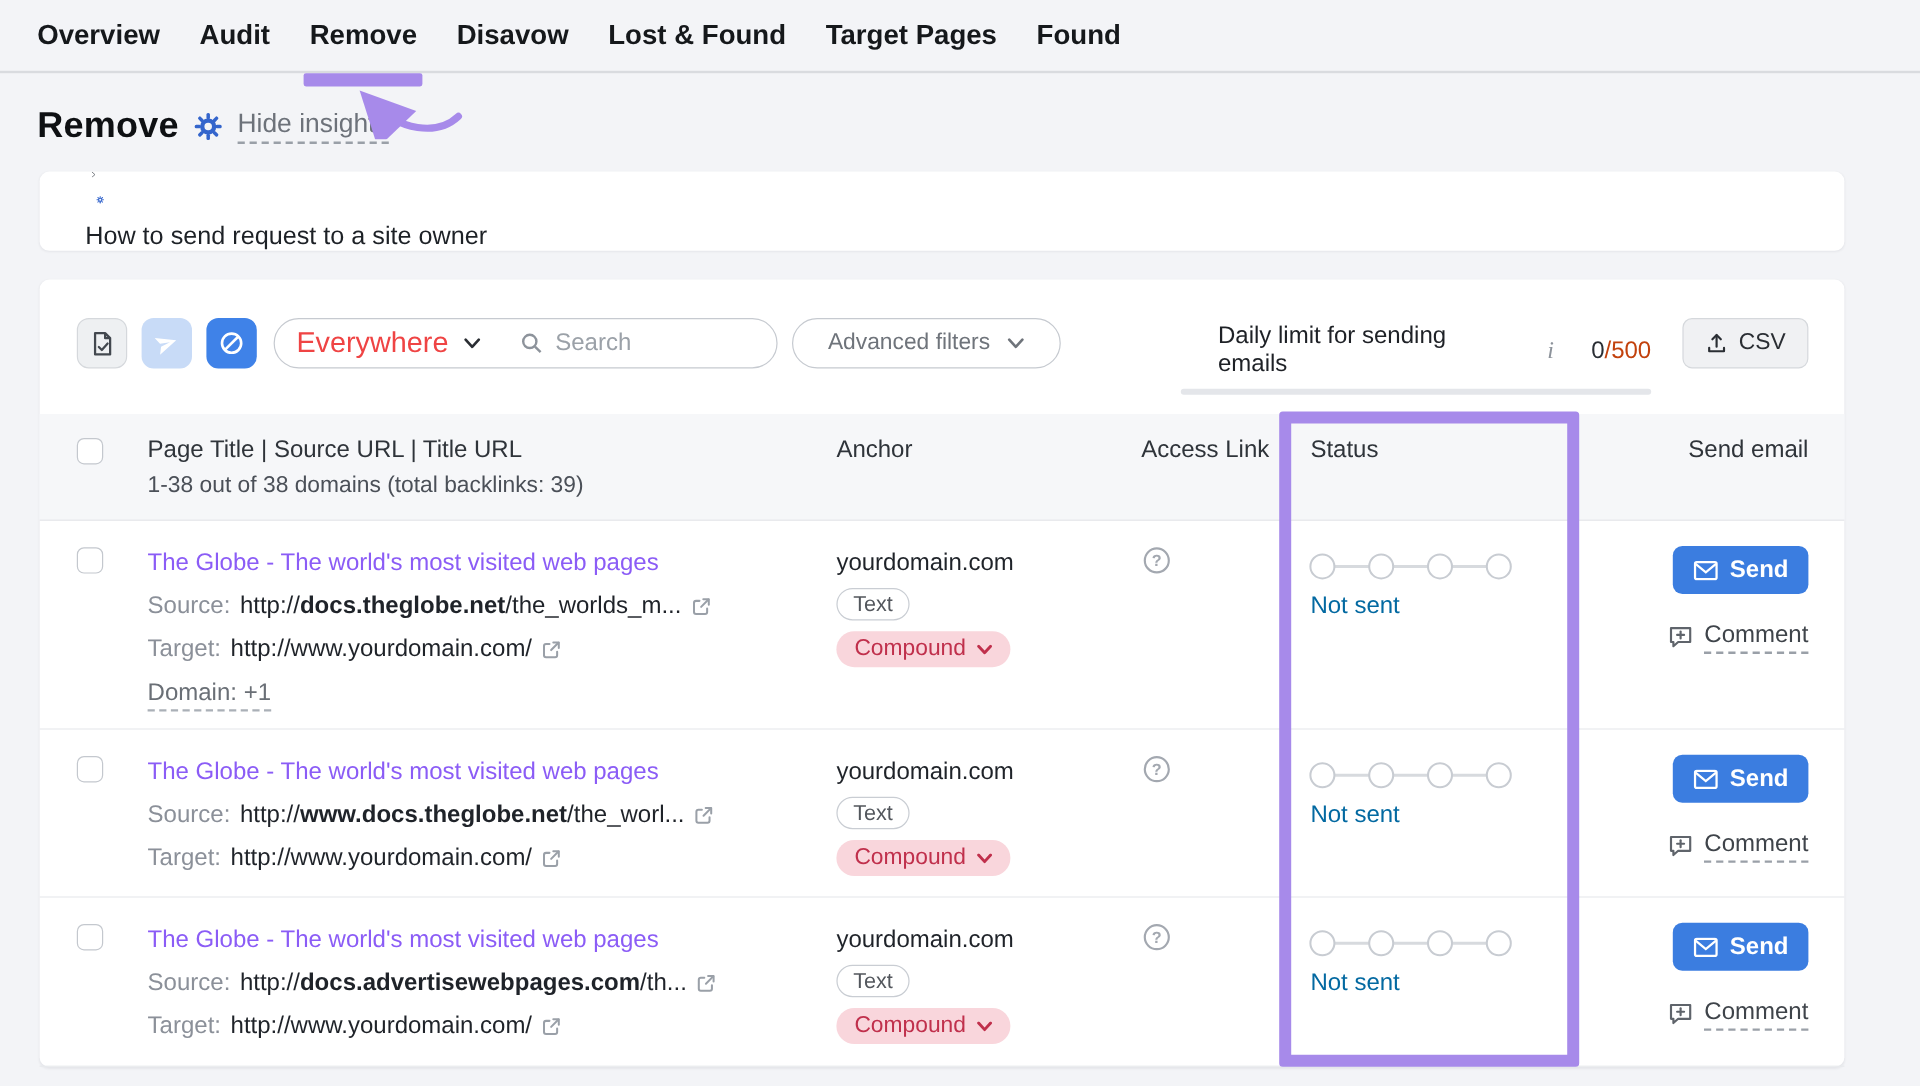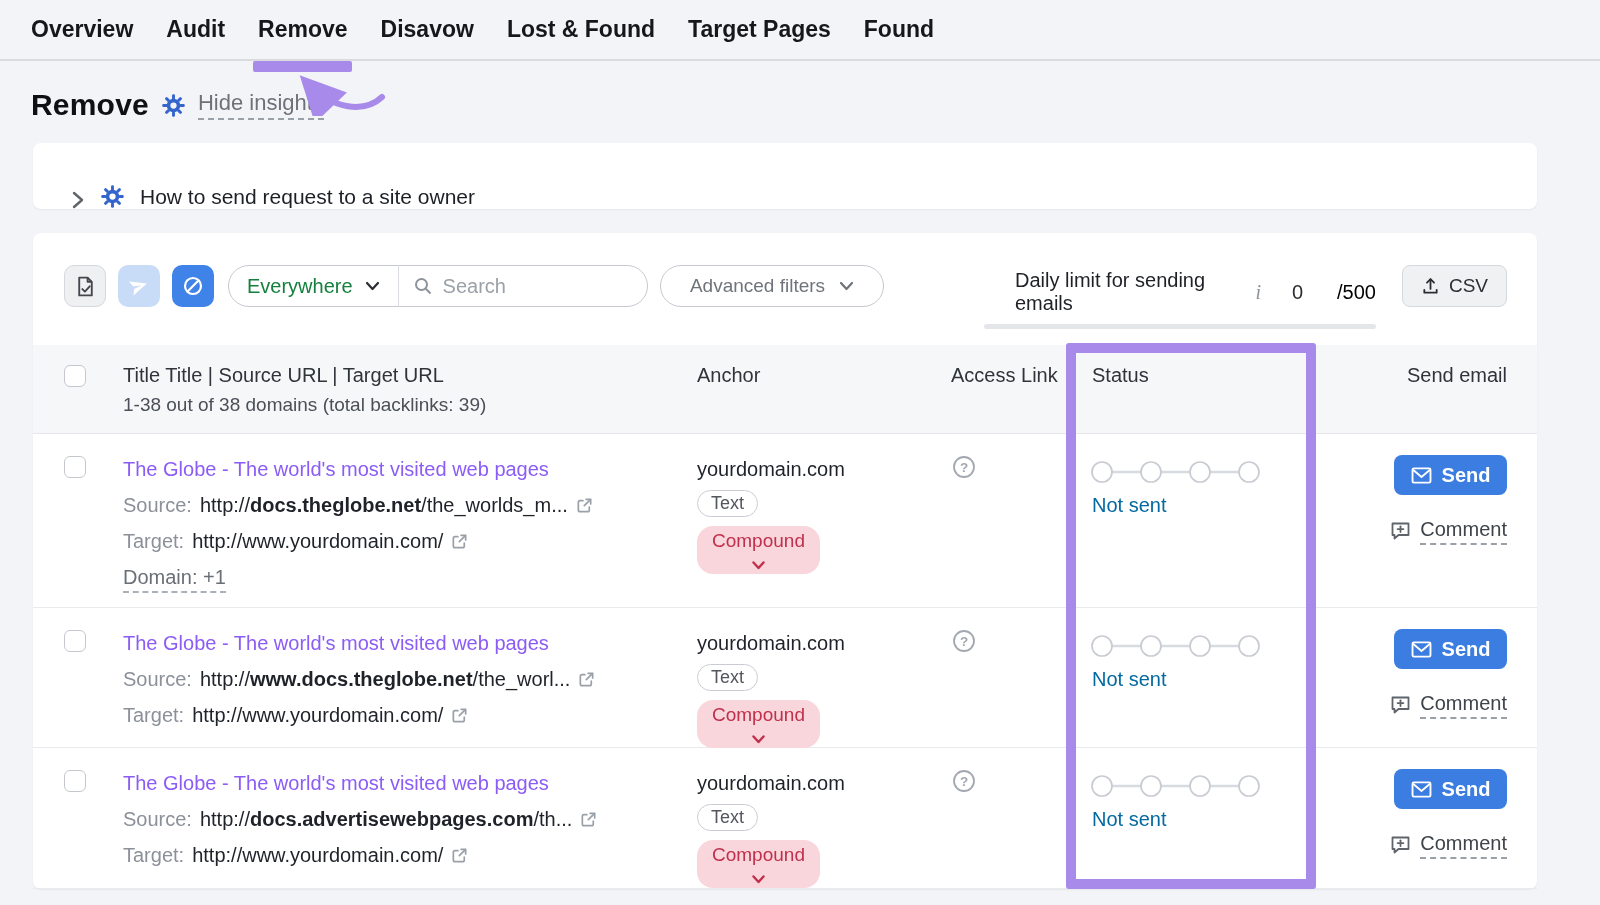--- a/index.html
+++ b/index.html
@@ -17,54 +17,54 @@
   .arrow-svg { position:absolute; left:295px; top:72px; z-index:6; }
 
   
   .page-head { position:absolute; left:31px; top:88px; display:flex; align-items:center; gap:12px; }
   .page-head h1 { font-size:30px; font-weight:bold; color:#0e1013; letter-spacing:.2px; }
   .dashed-link { color:#6d727a; font-size:22px; border-bottom:2px dashed #9aa0a8; padding-bottom:2px; cursor:pointer; }
 
   
   .card { position:absolute; left:33px; width:1504px; background:#fff; border-radius:8px;
           box-shadow:0 1px 2px rgba(20,24,31,.06); }
-  .howto { top:143px; height:66px; display:flex; align-items:flex-end; padding-left:38px; gap:15px; }
+  .howto { top:143px; height:66px; display:flex; align-items:flex-start; padding-left:38px; gap:15px;flex-direction:column; }
   .howto-label { font-size:21px; color:#1d2126; }
   .main-card { top:233px; height:656px; }
 
   
   .icon-btn { position:absolute; top:32px; width:42px; height:42px; border-radius:10px;
               display:flex; align-items:center; justify-content:center; cursor:pointer; }
   .btn-doc   { left:31px;  background:#eef0f2; border:1px solid #d5d8dc; }
   .btn-plane { left:85px;  background:#c8dbf7; }
   .btn-block { left:139px; background:#3f82e8; }
 
   .search-combo { position:absolute; left:195px; top:32px; width:420px; height:42px;
                   border:1px solid #c6cad0; border-radius:21px; background:#fff;
                   display:flex; align-items:center; }
   .scope { display:flex; align-items:center; gap:12px; padding:0 18px; cursor:pointer; height:100%; }
-  .scope-label { font-size:20px; color:#15803d; }
+  .scope-label { font-size:24px; color:#ef4444; }
   .combo-divider { width:1px; height:42px; background:#d9dce0; }
   .search-box { display:flex; align-items:center; gap:10px; padding:0 14px; flex:1; }
   .search-box input { border:none; outline:none; font-size:20px; color:#23262b; width:180px;
                       font-family:"Liberation Sans", sans-serif; background:transparent; }
   .search-box input::placeholder { color:#9ba1a8; }
 
   .adv-filters { position:absolute; left:627px; top:32px; width:224px; height:42px;
                  border:1px solid #c6cad0; border-radius:21px; background:#fff;
                  display:flex; align-items:center; justify-content:center; gap:14px;
                  font-size:19px; color:#6f747b; cursor:pointer; }
 
   .daily { position:absolute; left:951px; top:36px; width:392px; }
   .daily-line { display:flex; align-items:center; gap:28px;margin-left:31px; }
   .daily-label { font-size:20px; color:#1e2126; }
   .info-i { font-family:"Liberation Serif", serif; font-style:italic; font-size:20px; color:#8d939b; padding:0 3px; }
   .daily-count { font-size:20px; margin-left:auto; }
   .daily-count .used { color:#2a2e34; }
-  .daily-count .total { color:#000000;padding-left:34px; }
+  .daily-count .total { color:#c2410c; }
   .daily-bar { margin-top:9px; height:5px; background:#e4e6ea; border-radius:3px; }
 
   .csv-btn { position:absolute; left:1369px; top:32px; width:105px; height:42px;
              background:#f0f1f3; border:1px solid #d5d8dc; border-radius:8px;
              display:flex; align-items:center; justify-content:center; gap:9px;
              font-size:19px; color:#2a2e33; cursor:pointer; }
 
   
   .thead { position:absolute; left:0; top:112px; width:1504px; height:89px;
            background:#f6f7f9; border-bottom:1px solid #e5e7ea; }
@@ -84,21 +84,21 @@
   .url  { color:#1f2329; }
   .url b { font-weight:bold; }
   .domain-more { top:132px; color:#6a6f76; border-bottom:2px dashed #aab0b7; padding-bottom:2px; cursor:pointer; display:inline-block; }
 
   .cell-anchor { position:absolute; left:664px; top:0; }
   .anchor-text { position:absolute; top:24px; font-size:20px; color:#1f2329; white-space:nowrap; }
   .pill-text { position:absolute; top:56px; font-size:18px; color:#53575d; border:1px solid #c9cdd3;
                border-radius:14px; padding:2px 13px; background:#fff; cursor:pointer; }
   .pill-compound { position:absolute; top:92px; display:flex; align-items:center; gap:9px;
                    font-size:19px; color:#c0304c; background:#f9d6dc; border-radius:16px;
-                   padding:4px 15px; cursor:pointer; white-space:nowrap;flex-direction:column; }
+                   padding:4px 15px; cursor:pointer; white-space:nowrap; }
 
   .cell-access { position:absolute; left:919px; top:21px; cursor:pointer; }
 
   .cell-status { position:absolute; left:1057px; top:0; }
   .status-label { position:absolute; left:2px; top:60px; font-size:20px; color:#0369a1; white-space:nowrap; }
   .stepper { position:absolute; left:0; top:26px; }
 
   .cell-send { position:absolute; right:30px; top:0; text-align:right; }
   .send-btn { position:absolute; right:0; top:21px; width:113px; height:40px; background:#3b7de0;
               border:none; border-radius:8px; color:#fff; font-size:20px; font-weight:bold;
@@ -238,21 +238,21 @@
       <svg width="19" height="19" viewBox="0 0 20 20" fill="none" stroke="#2a2e33" stroke-width="1.9" stroke-linecap="round" stroke-linejoin="round">
         <path d="M3.5 13.5 V16.5 H16.5 V13.5"></path>
         <path d="M10 12.5 V2.5"></path>
         <path d="M6.3 6 L10 2.3 L13.7 6"></path>
       </svg>
       <span>CSV</span>
     </div>
 
     <div class="thead">
       <div class="checkbox" style="position:absolute;left:31px;top:20px;"></div>
-      <div class="th" style="left:90px;">Title Title | Source URL | Target URL</div>
+      <div class="th" style="left:90px;">Page Title | Source URL | Title URL</div>
       <div class="th-sub">1-38 out of 38 domains (total backlinks: 39)</div>
       <div class="th" style="left:664px;">Anchor</div>
       <div class="th" style="left:918px;">Access Link</div>
       <div class="th" style="left:1059px;">Status</div>
       <div class="th" style="right:30px;">Send email</div>
     </div>
 
     <div class="rows">
 
       <div class="row r0">

